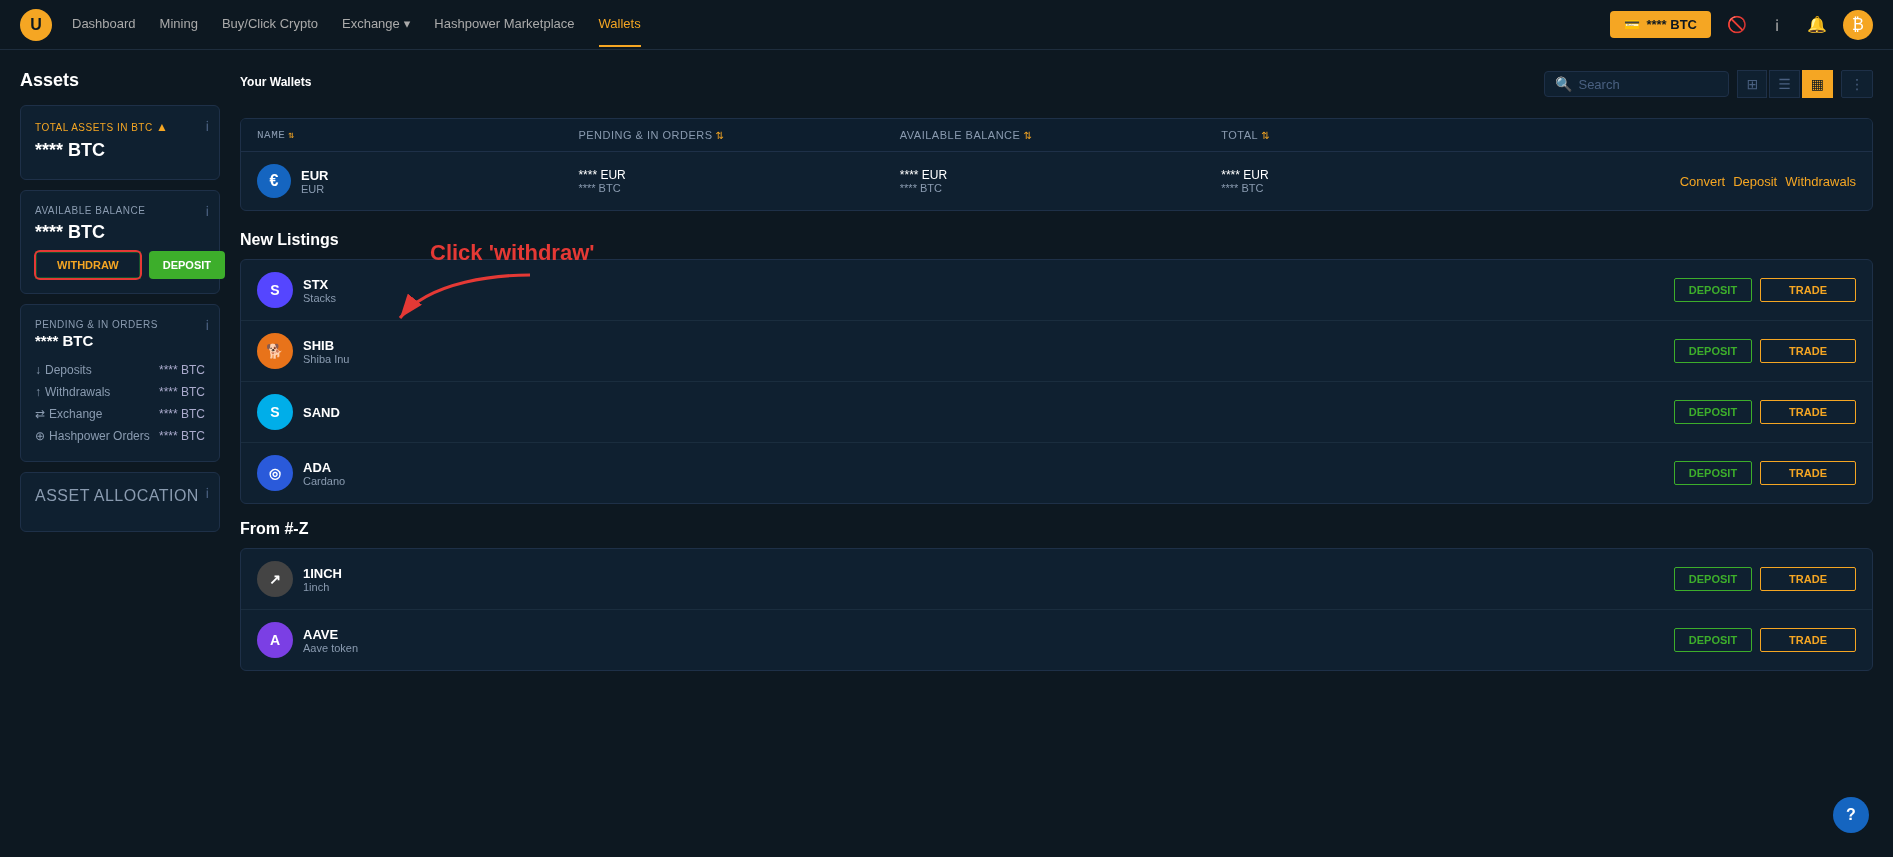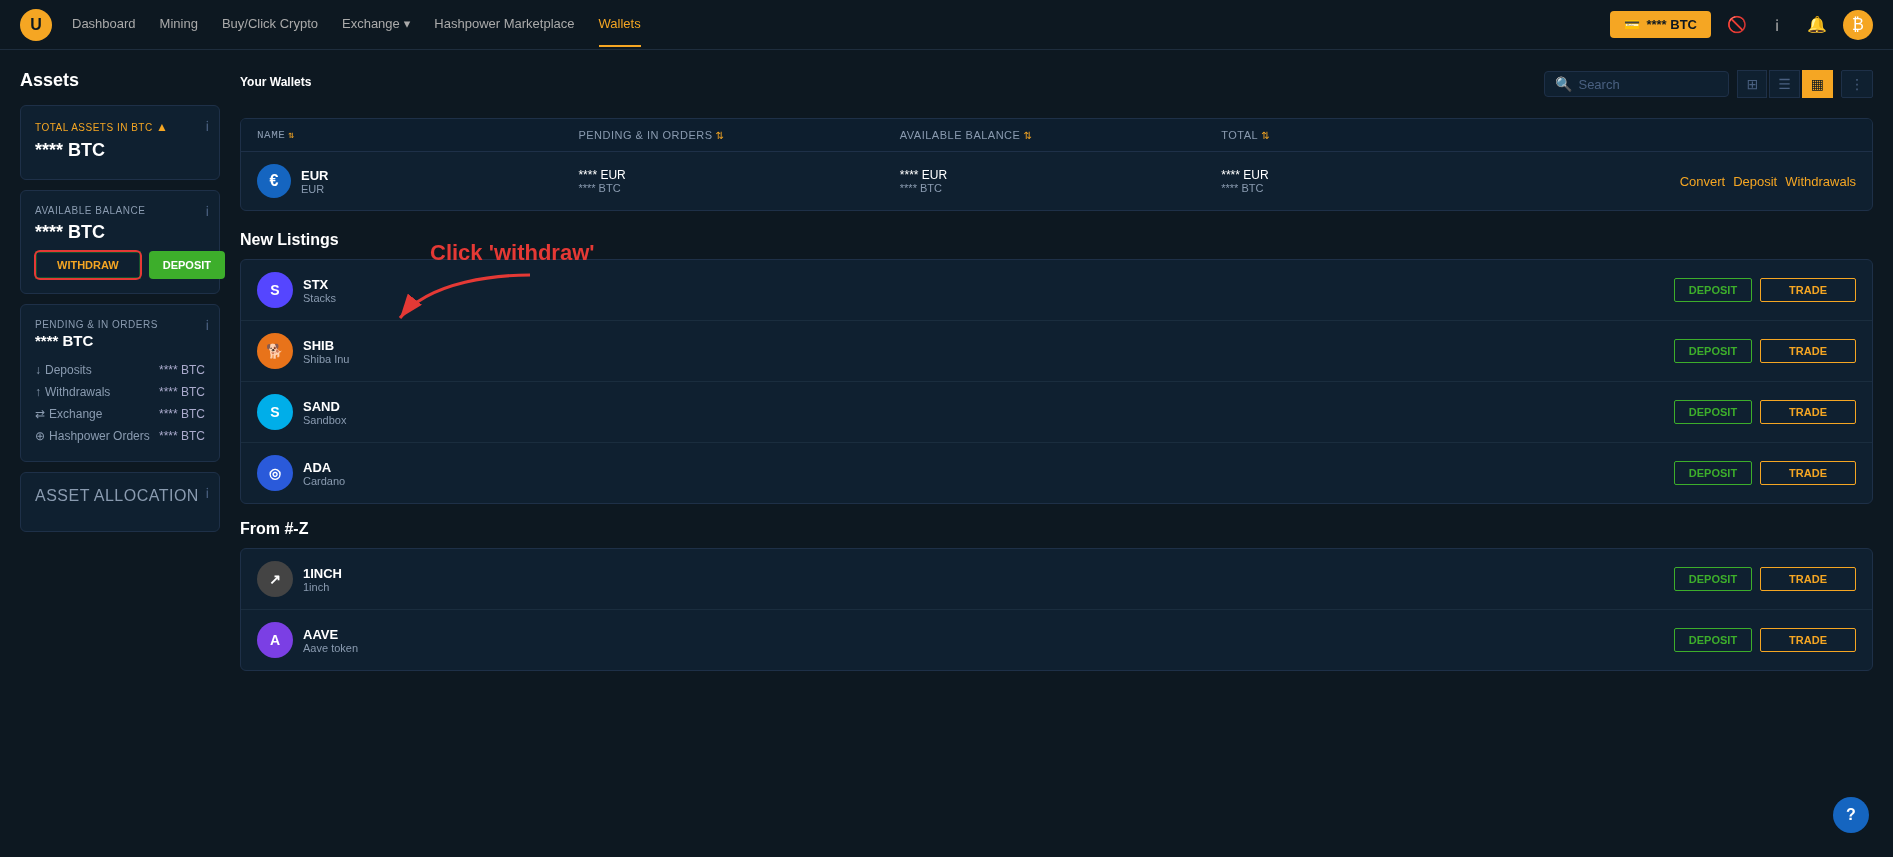--- a/index.html
+++ b/index.html
@@ -646,21 +646,20 @@
         <div class="listing-actions">
           <button class="btn-outline-green">DEPOSIT</button>
           <button class="btn-outline-yellow">TRADE</button>
         </div>
       </div>
 
       <div class="listing-row">
         <div class="listing-coin-icon sand">S</div>
         <div class="listing-info">
           <div class="listing-name">SAND</div>
-          <div class="listing-subname">Sandbox</div>
         </div>
         <div class="listing-actions">
           <button class="btn-outline-green">DEPOSIT</button>
           <button class="btn-outline-yellow">TRADE</button>
         </div>
       </div>
 
       <div class="listing-row">
         <div class="listing-coin-icon ada">◎</div>
         <div class="listing-info">

